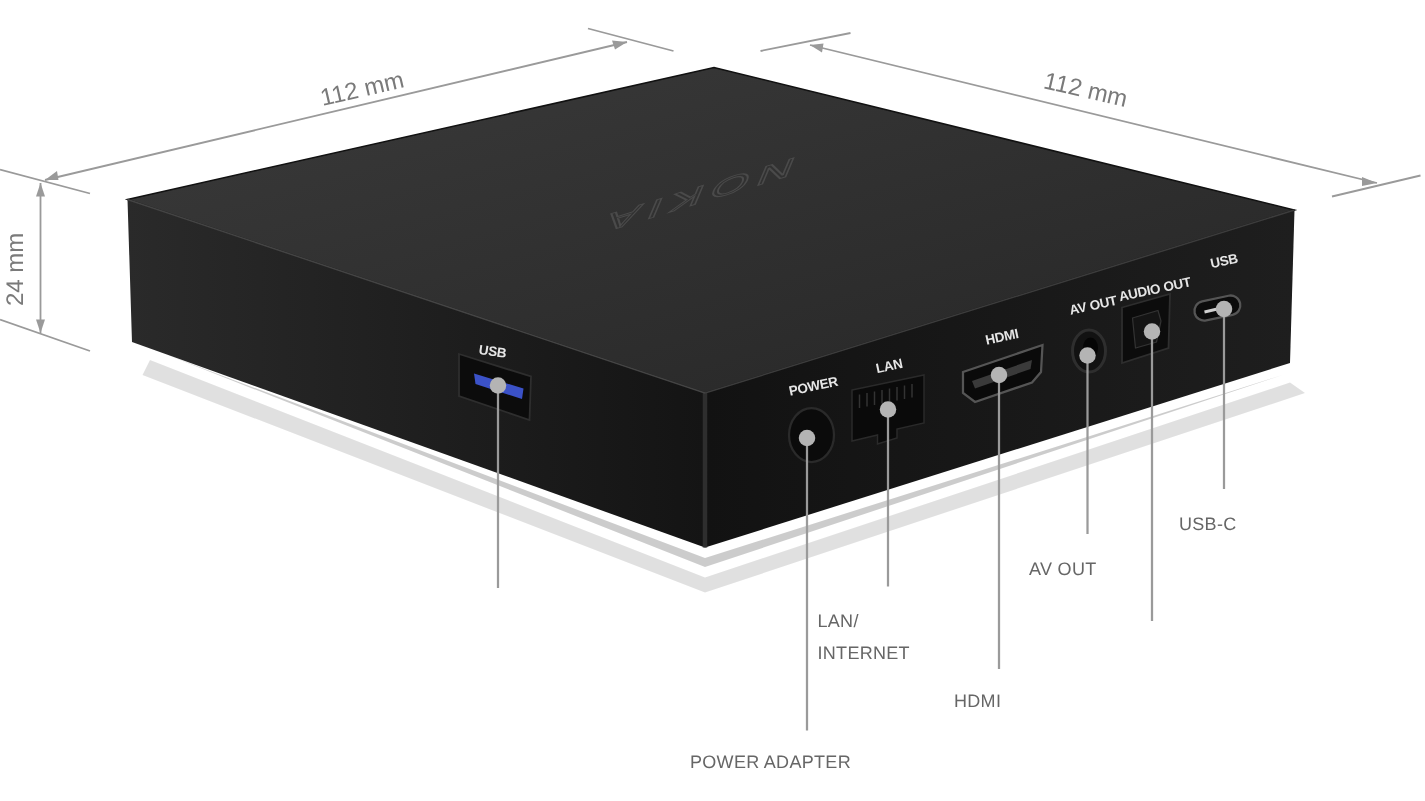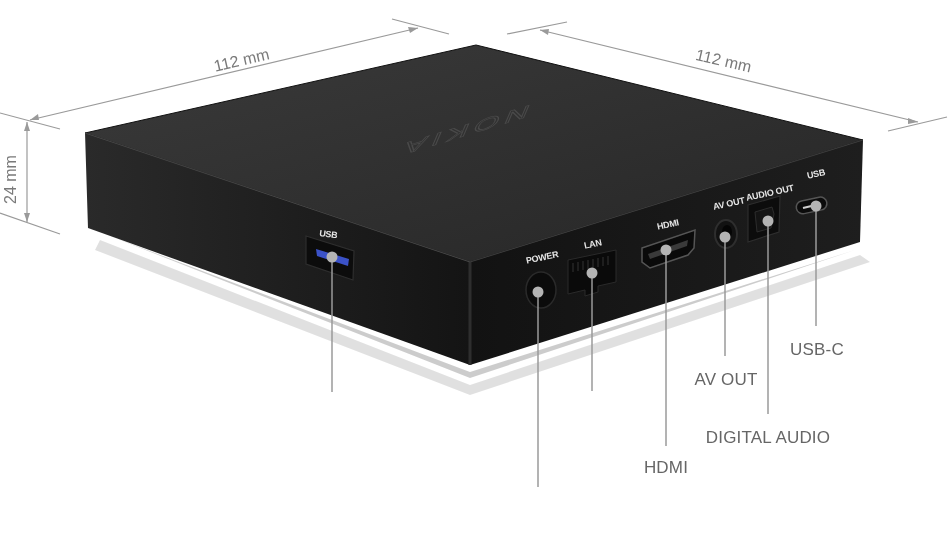--- a/index.html
+++ b/index.html
@@ -1,21 +1,21 @@
 <!DOCTYPE html>
 <html><head>
 <meta charset="utf-8">
 <style>
   html, body { margin:0; padding:0; background:#ffffff; }
   body { width:950px; height:534px; position:relative; overflow:hidden;
          font-family:"Liberation Sans", "DejaVu Sans", sans-serif; }
   .stage { position:absolute; left:0; top:0; width:950px; height:534px; }
   .stage svg { position:absolute; left:0; top:0; }
-  .lbl { position:absolute; color:#666666; font-size:17px; letter-spacing:0.2px;
-         white-space:nowrap; text-align:center; line-height:21px; }
+  .lbl { position:absolute; color:#666666; font-size:12px; letter-spacing:0.2px;
+         white-space:nowrap; text-align:left; line-height:21px; }
   .dim { position:absolute; color:#7a7a7a; font-size:16px; white-space:nowrap;
          transform-origin:left top; }
   .port-lbl { position:absolute; color:#e6e6e6; font-size:9px; font-weight:bold;
               white-space:nowrap; transform-origin:left top; letter-spacing:-0.2px; }
 </style>
 </head>
 <body>
 
 <div class="stage">
   <svg width="950" height="534" viewBox="0 0 950 534">
@@ -148,17 +148,21 @@
 
   <div class="port-lbl" style="left:320px; top:228px; transform:rotate(8deg);">USB</div>
   <div class="port-lbl" style="left:525px; top:256px; transform:rotate(-12deg);">POWER</div>
   <div class="port-lbl" style="left:583px; top:241px; transform:rotate(-12deg);">LAN</div>
   <div class="port-lbl" style="left:656px; top:222px; transform:rotate(-12deg);">HDMI</div>
   <div class="port-lbl" style="left:712px; top:202px; transform:rotate(-12deg);">AV OUT</div>
   <div class="port-lbl" style="left:745px; top:193px; transform:rotate(-12deg);">AUDIO OUT</div>
   <div class="port-lbl" style="left:806px; top:171px; transform:rotate(-12deg);">USB</div>
 
 
+  <div class="lbl" style="left:460px; top:498px; width:156px;">POWER ADAPTER</div>
+  <div class="lbl" style="left:545px; top:404px; width:96px;">
+    <div>LAN/</div>
+    <div>INTERNET</div>
+  </div>
   <div class="lbl" style="left:636px; top:457px; width:60px;">HDMI</div>
   <div class="lbl" style="left:686px; top:369px; width:80px;">AV OUT</div>
-  <div class="lbl" style="left:700px; top:427px; width:136px;">DIGITAL AUDIO</div>
   <div class="lbl" style="left:786px; top:339px; width:62px;">USB-C</div>
 </div>
 
 </body></html>

